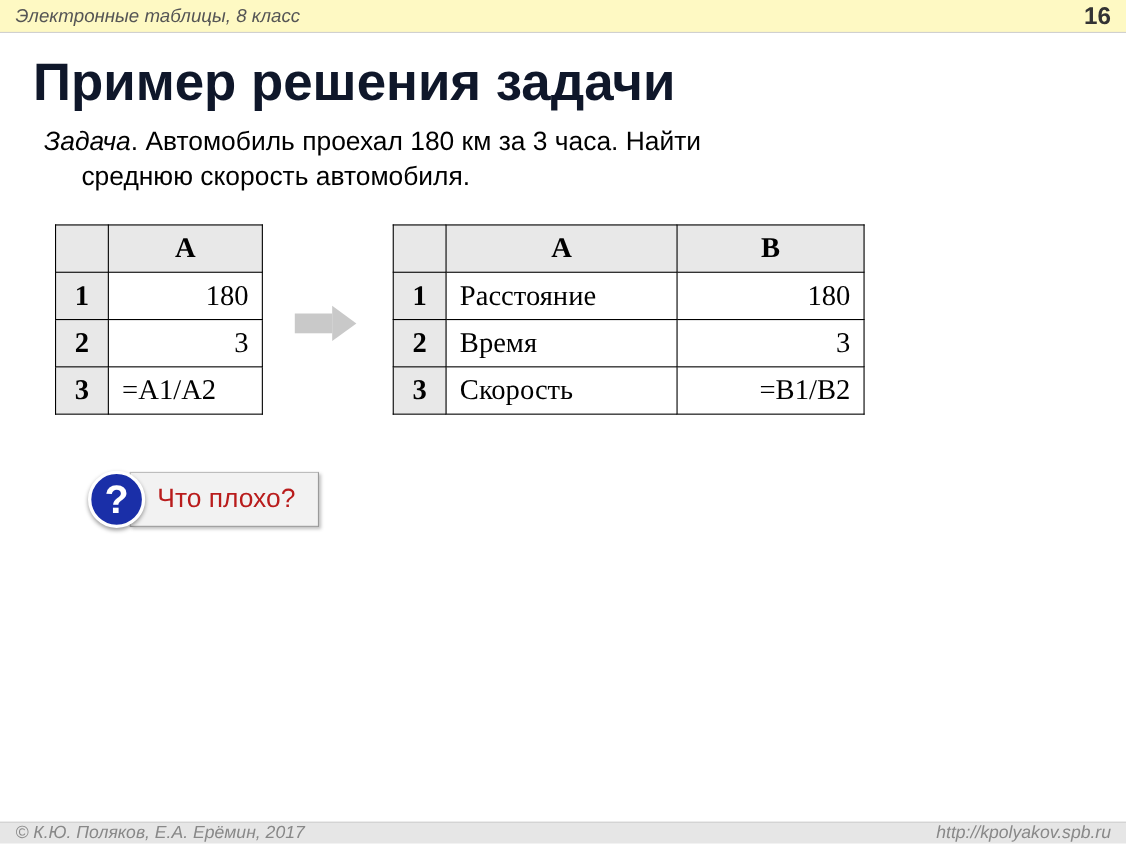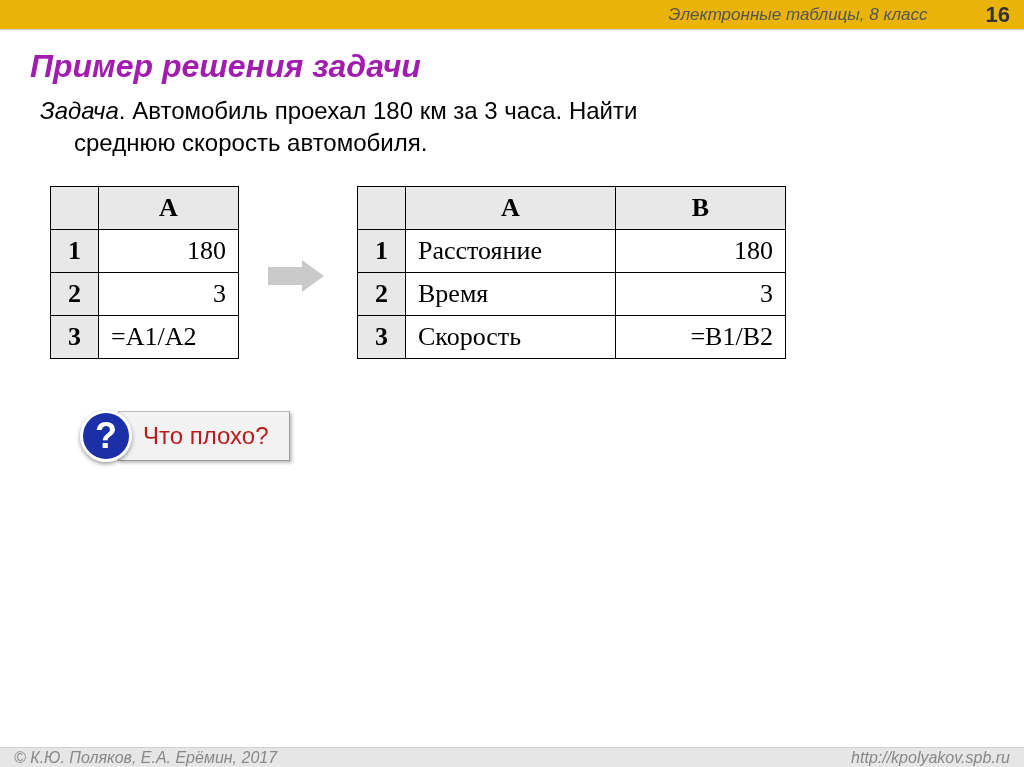--- a/index.html
+++ b/index.html
@@ -6,37 +6,36 @@
   html, body { margin: 0; padding: 0; }
   body {
     width: 1024px;
     height: 767px;
     font-family: Arial, Helvetica, sans-serif;
     background: #fff;
     position: relative;
     color: #000;
   }
   .topbar {
-    background: #eab308;
+    background: #fef9c3;
     height: 30px;
     display: flex;
     align-items: center;
-    justify-content: flex-end;
+    justify-content: space-between;
     padding: 0 14px;
     border-bottom: 1px solid #d0d0d0;
     gap: 25px;
   }
   .topbar .left { font-style: italic; color: #555; font-size: 17px; }
   .topbar .right { color: #333; font-size: 22px; font-weight: bold; margin-left: 33px; }
   .title {
-    font-size: 32px;
-    font-weight: bold;
-    color: #a21caf;
+    font-size: 48px;
+    font-weight: bold;
+    color: #0f172a;
     padding: 18px 30px 6px 30px;
-    font-style: italic;
   }
   .task {
     font-size: 24px;
     color: #000;
     padding: 4px 30px 8px 40px;
     line-height: 1.35;
   }
   .task .zadata { font-style: italic; }
   .task .indent { padding-left: 34px; display: block; }
   .tables-row {

